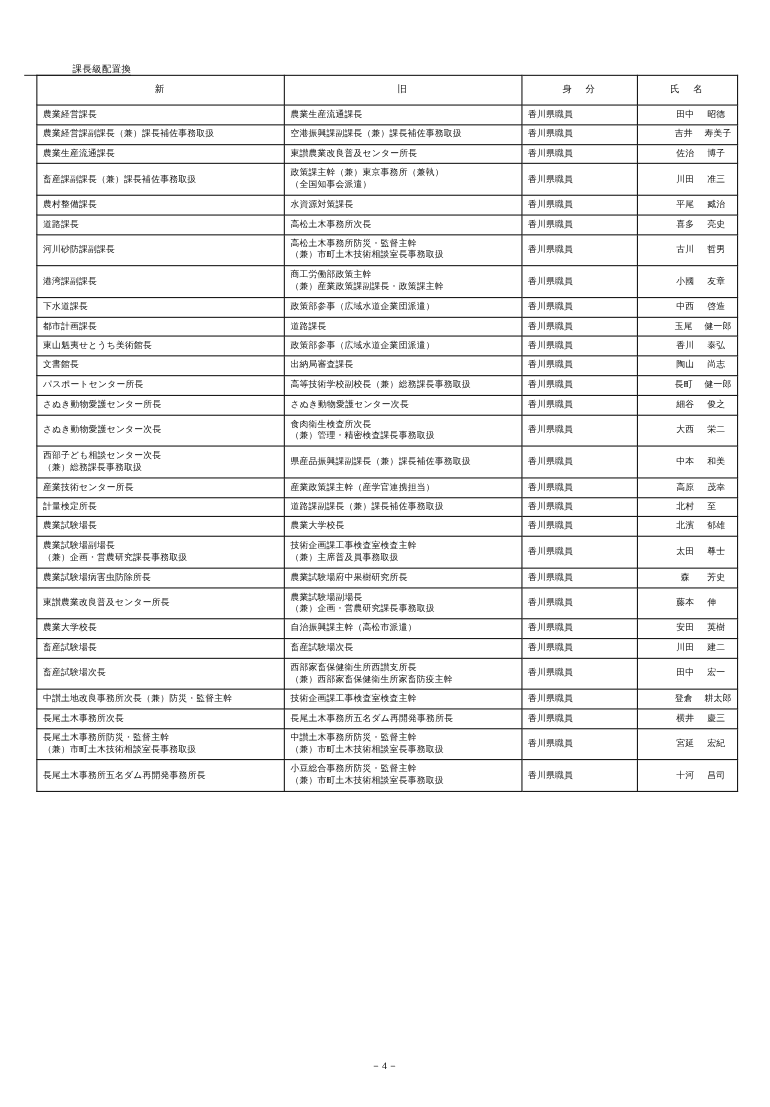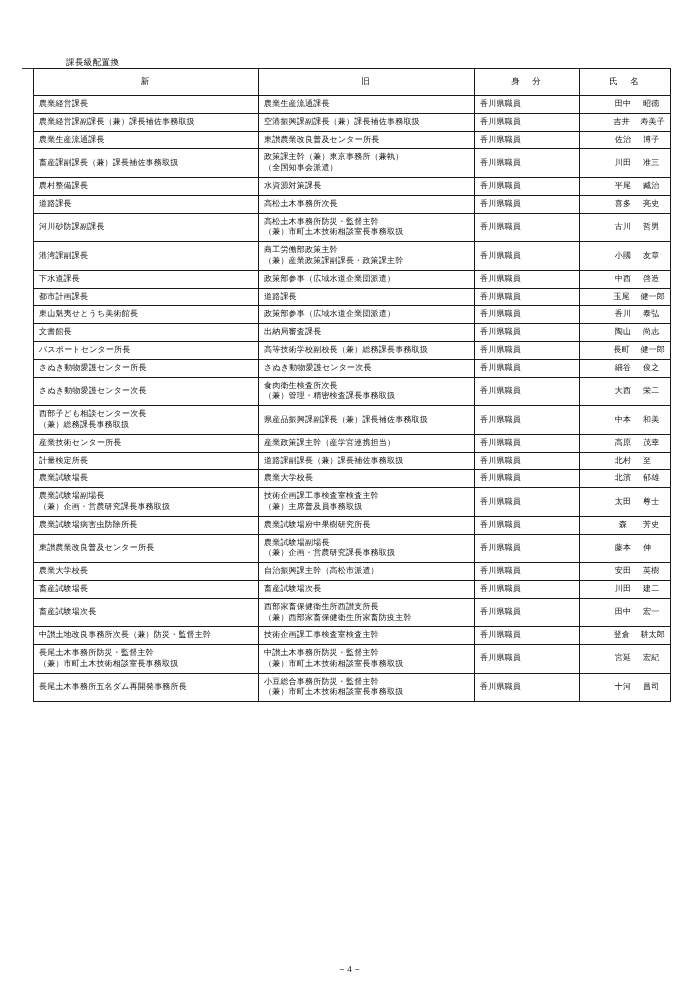--- a/index.html
+++ b/index.html
@@ -409,20 +409,31 @@
           <td class="cell-old multiline">技術企画課工事検査室検査主幹</td>
           <td class="cell-status">香川県職員</td>
           <td class="cell-name">
             <span class="name-wrap">
               <span class="name-surname">登倉</span>
               <span class="name-given">耕太郎</span>
             </span>
           </td>
         </tr>
         <tr>
+          <td class="cell-new multiline">長尾土木事務所次長</td>
+          <td class="cell-old multiline">長尾土木事務所五名ダム再開発事務所長</td>
+          <td class="cell-status">香川県職員</td>
+          <td class="cell-name">
+            <span class="name-wrap">
+              <span class="name-surname">横井</span>
+              <span class="name-given">慶三</span>
+            </span>
+          </td>
+        </tr>
+        <tr>
           <td class="cell-new multiline">長尾土木事務所防災・監督主幹
 （兼）市町土木技術相談室長事務取扱</td>
           <td class="cell-old multiline">中讃土木事務所防災・監督主幹
 （兼）市町土木技術相談室長事務取扱</td>
           <td class="cell-status">香川県職員</td>
           <td class="cell-name">
             <span class="name-wrap">
               <span class="name-surname">宮延</span>
               <span class="name-given">宏紀</span>
             </span>

